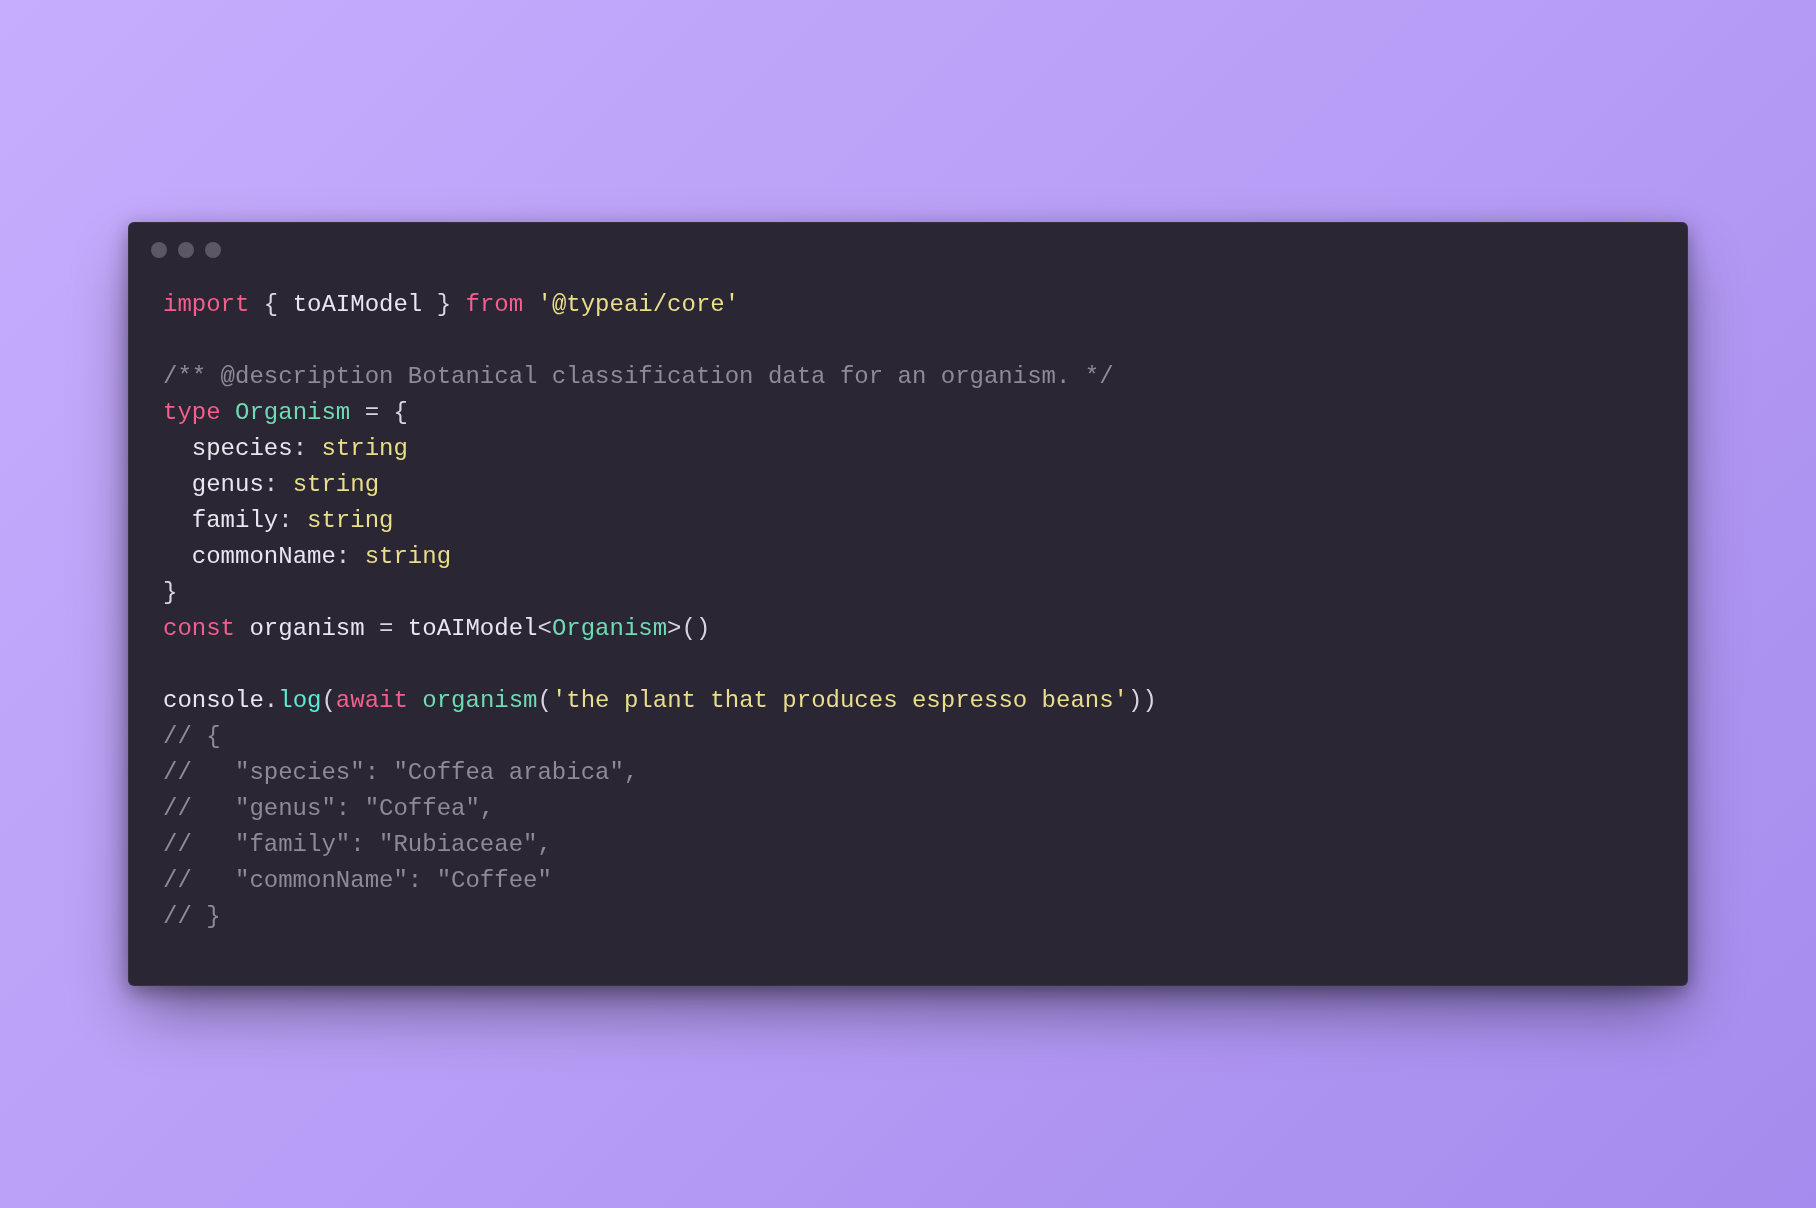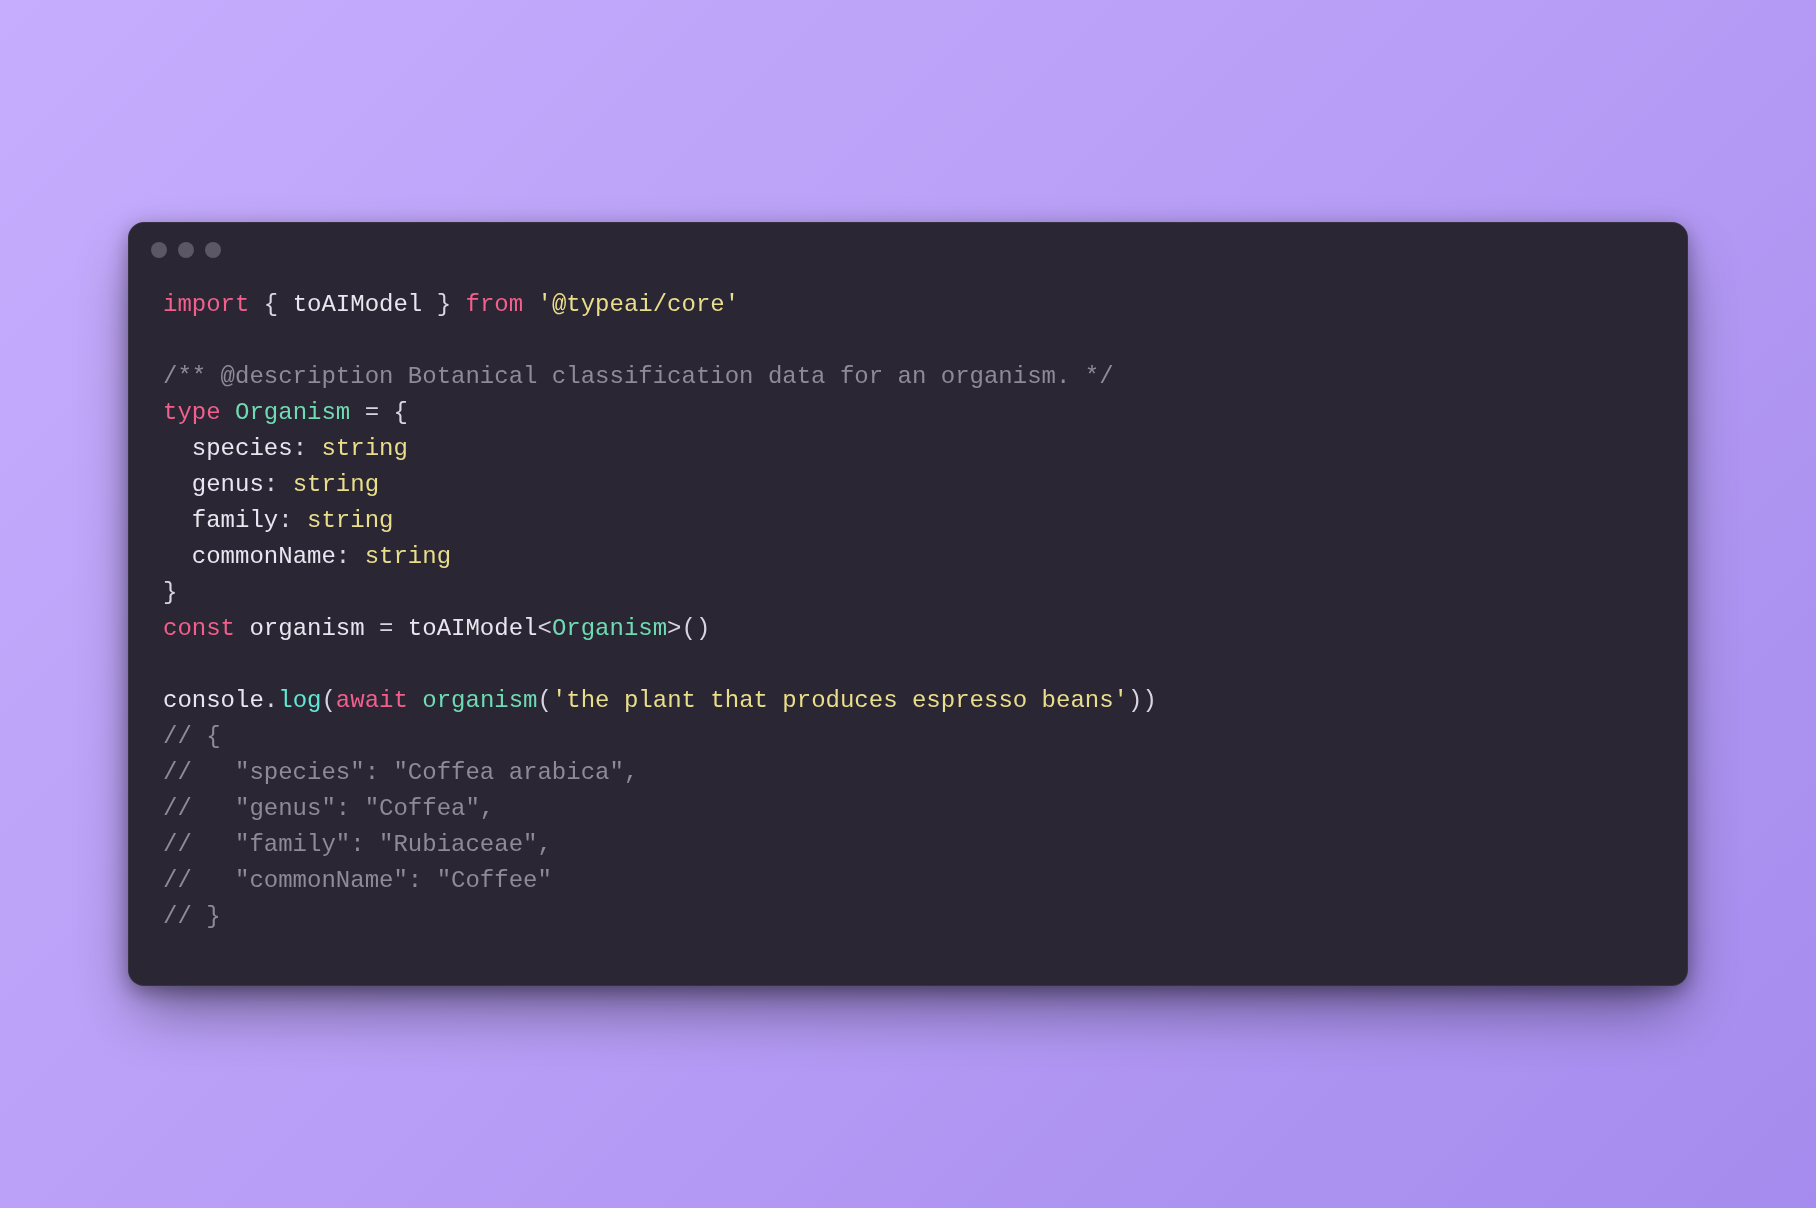--- a/index.html
+++ b/index.html
@@ -9,21 +9,21 @@
     height: 1208px;
     background: linear-gradient(135deg, #c7adfd 0%, #b69cf5 55%, #a58bed 100%);
     font-family: ui-monospace, SFMono-Regular, "SF Mono", Menlo, Consolas, "Liberation Mono", monospace;
     display: flex;
     align-items: center;
     justify-content: center;
   }
   .window {
     width: 1560px;
     background: #2b2634;
-    border-radius: 16px;
+    border-radius: 6px;
     box-shadow: 0 30px 60px -10px rgba(0,0,0,0.45), 0 6px 20px rgba(0,0,0,0.35);
     border: 1px solid rgba(255,255,255,0.06);
     overflow: hidden;
   }
   .titlebar {
     height: 54px;
     display: flex;
     align-items: center;
     padding: 0 22px;
     gap: 11px;

